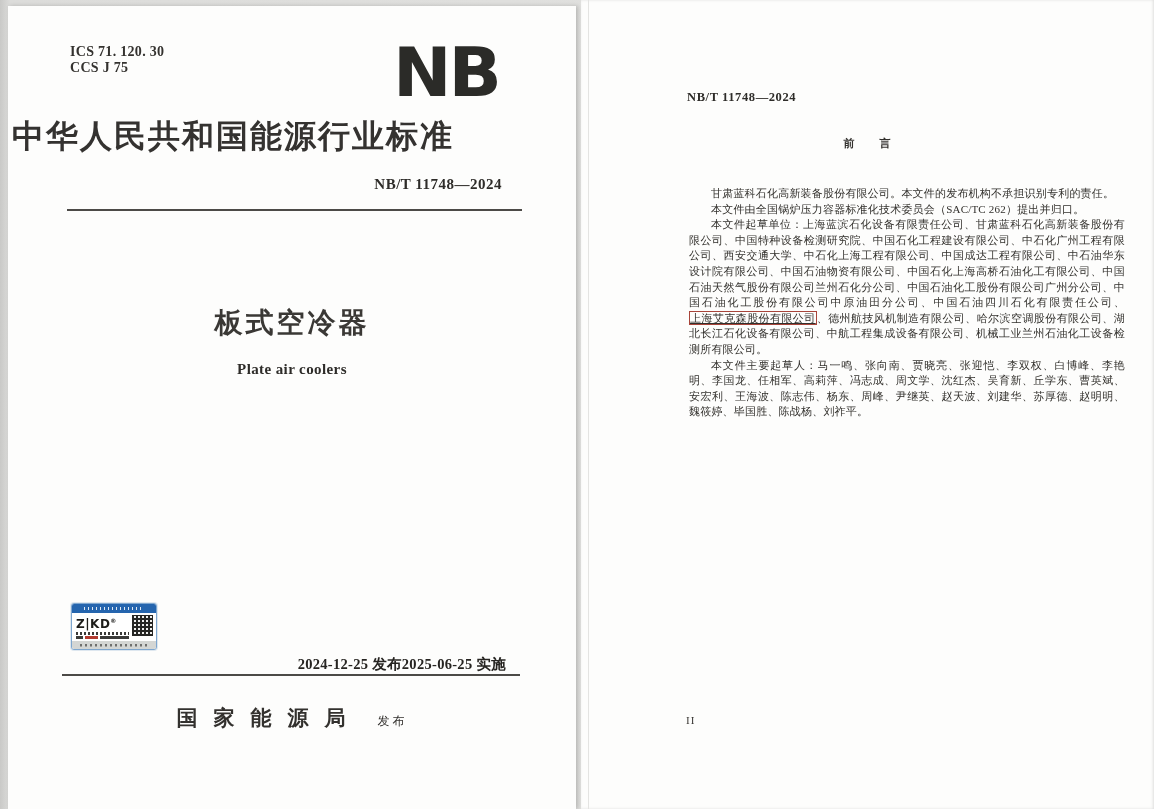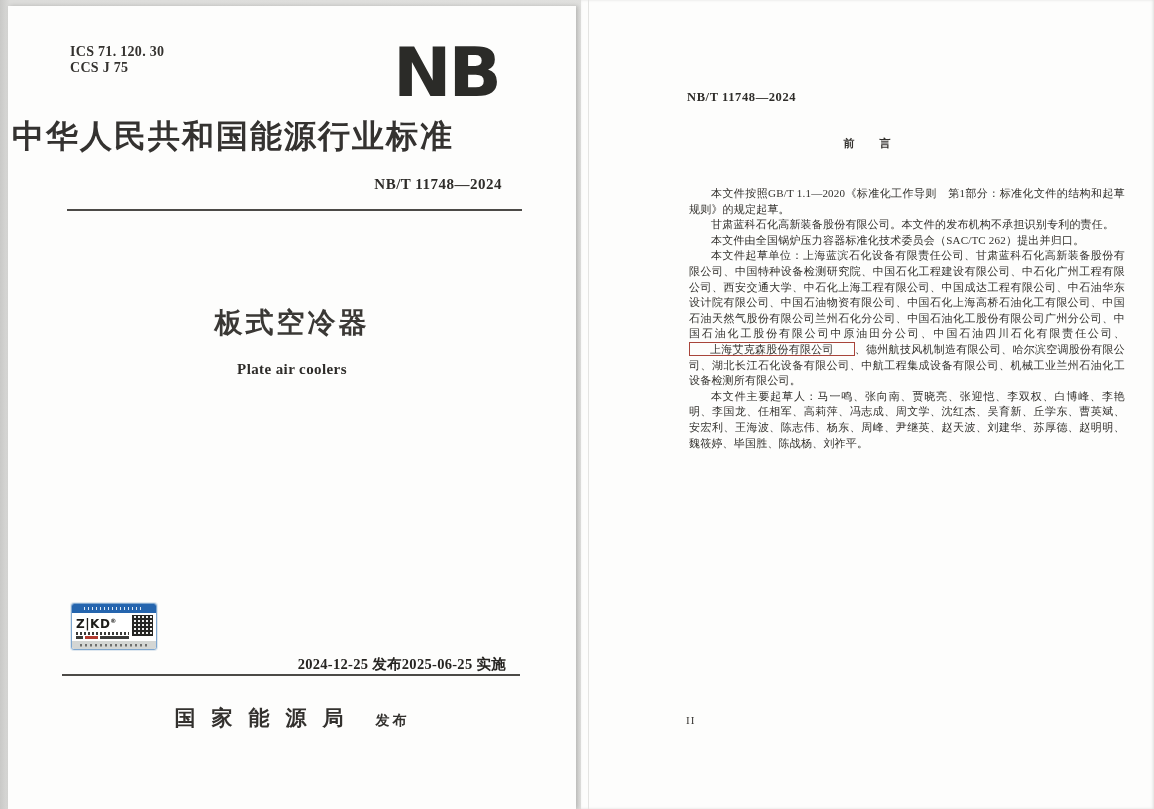--- a/index.html
+++ b/index.html
@@ -92,41 +92,42 @@
   .dates-row{
     position:absolute;left:56px;top:649px;width:442px;
     display:flex;justify-content:flex-end;
     font-size:14.5px;font-weight:bold;letter-spacing:.3px;color:#262421;
   }
   .publisher{
     position:absolute;left:0;top:698px;width:100%;
     text-align:center;color:#33312e;
   }
   .publisher .pub-name{font-size:21px;font-weight:bold;letter-spacing:16px;}
-  .publisher .pub-action{font-size:14px;font-weight:bold;letter-spacing:3px;margin-left:16px;}
+  .publisher .pub-action{font-size:12px;font-weight:normal;letter-spacing:3px;margin-left:16px;}
 
   
   .rp-header{
     position:absolute;left:106px;top:90px;
     font-size:12.5px;font-weight:bold;letter-spacing:.6px;color:#2e2c29;
   }
   .rp-title{
     position:absolute;left:0;top:136px;width:100%;text-align:center;
     font-size:11px;font-weight:bold;color:#33312e;letter-spacing:1px;
   }
   .rp-body{
     position:absolute;left:108px;top:186px;width:436px;
     font-size:11px;line-height:15.6px;letter-spacing:.2px;
     text-align:justify;color:#32302c;
   }
   .rp-body p{margin:0;text-indent:2em;}
   .boxed-company{
     border:1.5px solid #a8443a;
-    padding:0 20px;white-space:nowrap;
+    padding:0 0;white-space:nowrap;
     display:inline;
+    text-decoration:underline;
   }
   .page-num{
     position:absolute;left:105px;top:714px;
     font-size:11px;color:#3a3835;letter-spacing:1px;text-align:center;
   }
 </style>
 </head>
 <body>
 
 <div class="screen">
@@ -174,21 +175,20 @@
     </div>
   </div>
 
   <div class="page page-right">
 
     <div class="rp-header">NB/T 11748—2024</div>
 
     <div class="rp-title">前　　言</div>
 
     <div class="rp-body">
-      <p>本文件按照GB/T 1.1—2020《标准化工作导则　第1部分：标准化文件的结构和起草规则》的规定起草。</p>
       <p>甘肃蓝科石化高新装备股份有限公司。本文件的发布机构不承担识别专利的责任。</p>
       <p>本文件由全国锅炉压力容器标准化技术委员会（SAC/TC 262）提出并归口。</p>
       <p><span>本文件起草单位：上海蓝滨石化设备有限责任公司、甘肃蓝科石化高新装备股份有限公司、中国特种设备检测研究院、中国石化工程建设有限公司、中石化广州工程有限公司、西安交通大学、中石化上海工程有限公司、中国成达工程有限公司、中石油华东设计院有限公司、中国石油物资有限公司、中国石化上海高桥石油化工有限公司、中国石油天然气股份有限公司兰州石化分公司、中国石油化工股份有限公司广州分公司、中国石油化工股份有限公司中原油田分公司、中国石油四川石化有限责任公司、</span><span class="boxed-company">上海艾克森股份有限公司</span><span>、德州航技风机制造有限公司、哈尔滨空调股份有限公司、湖北长江石化设备有限公司、中航工程集成设备有限公司、机械工业兰州石油化工设备检测所有限公司。</span></p>
       <p>本文件主要起草人：马一鸣、张向南、贾晓亮、张迎恺、李双权、白博峰、李艳明、李国龙、任相军、高莉萍、冯志成、周文学、沈红杰、吴育新、丘学东、曹英斌、安宏利、王海波、陈志伟、杨东、周峰、尹继英、赵天波、刘建华、苏厚德、赵明明、魏筱婷、毕国胜、陈战杨、刘祚平。</p>
     </div>
 
     <div class="page-num">II</div>
   </div>
 
 </div>

